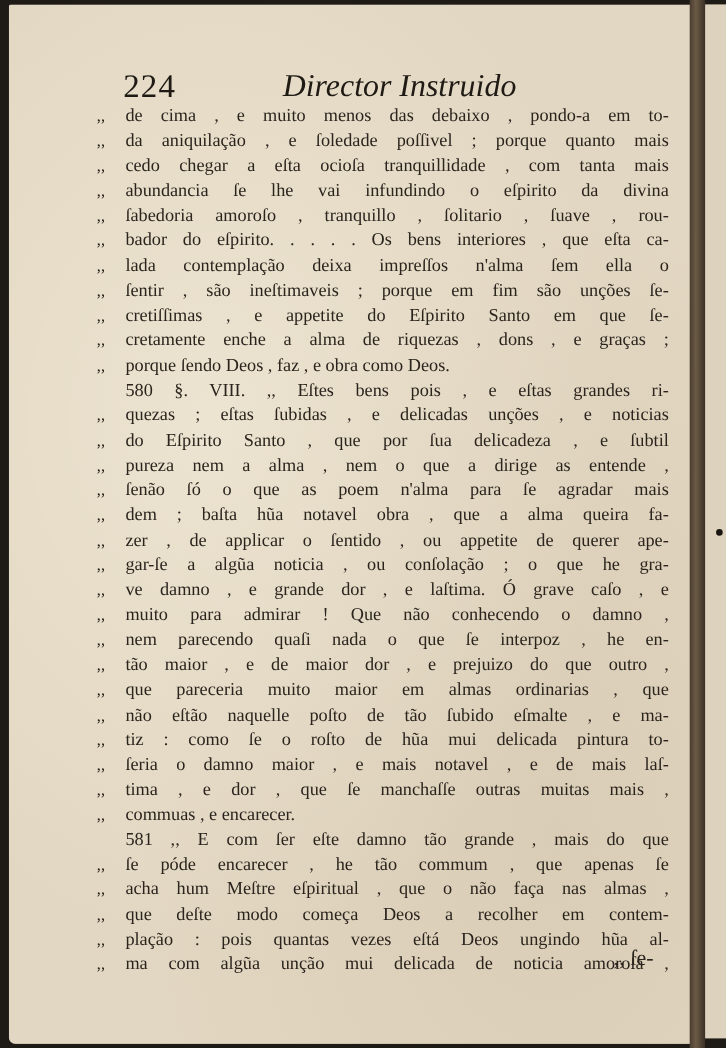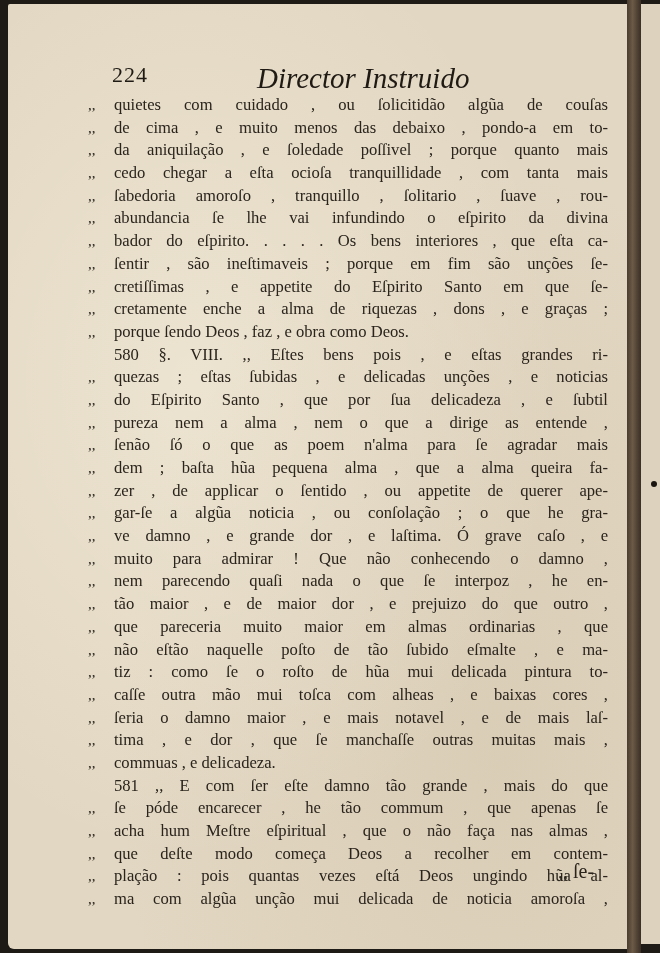--- a/index.html
+++ b/index.html
@@ -23,21 +23,21 @@
     }
     .next-page {
       position: absolute; left: 641px; top: 4px; width: 19px; height: 940px;
       background: #ddd2bd;
     }
     .next-dot { position:absolute; left: 651px; top: 481px; width: 6px; height: 6px; border-radius: 50%; background:#1a1510; }
     .header {
       position: absolute; left: 112px; top: 62px; width: 500px; height: 30px;
     }
     .page-number {
-      position: absolute; left: 0; top: 0; font-size: 22px; color: #1f1a14; letter-spacing: 1px;
+      position: absolute; left: 0; top: 0; font-size: 30px; color: #1f1a14; letter-spacing: 1px;
     }
     .running-title {
       position: absolute; left: 145px; top: 0; font-size: 29px; font-style: italic; color: #1f1a14;
     }
     .body-text {
       position: absolute; left: 88px; top: 94px; width: 520px;
     }
     .line {
       position: relative; height: 22.7px; line-height: 22.7px;
       font-size: 16.6px; color: #2a241d; white-space: nowrap;
@@ -56,50 +56,49 @@
 <div class="gutter"></div>
 <div class="next-page"></div>
 <div class="next-dot"></div>
 
 <div class="header">
   <span class="page-number">224</span>
   <span class="running-title">Director Instruido</span>
 </div>
 
 <div class="body-text" id="body-text">
-    <div class="line"><span class="q">,,</span><span class="t">quietes com cuidado , ou ſolicitidão algũa de couſas</span></div>
     <div class="line"><span class="q">,,</span><span class="t">de cima , e muito menos das debaixo , pondo-a em to-</span></div>
     <div class="line"><span class="q">,,</span><span class="t">da aniquilação , e ſoledade poſſivel ; porque quanto mais</span></div>
     <div class="line"><span class="q">,,</span><span class="t">cedo chegar a eſta ocioſa tranquillidade , com tanta mais</span></div>
+    <div class="line"><span class="q">,,</span><span class="t">abundancia ſe lhe vai infundindo o eſpirito da divina</span></div>
     <div class="line"><span class="q">,,</span><span class="t">ſabedoria amoroſo , tranquillo , ſolitario , ſuave , rou-</span></div>
-    <div class="line"><span class="q">,,</span><span class="t">abundancia ſe lhe vai infundindo o eſpirito da divina</span></div>
     <div class="line"><span class="q">,,</span><span class="t">bador do eſpirito. . . . . Os bens interiores , que eſta ca-</span></div>
+    <div class="line"><span class="q">,,</span><span class="t">lada contemplação deixa impreſſos n'alma ſem ella o</span></div>
     <div class="line"><span class="q">,,</span><span class="t">ſentir , são ineſtimaveis ; porque em fim são unções ſe-</span></div>
     <div class="line"><span class="q">,,</span><span class="t">cretiſſimas , e appetite do Eſpirito Santo em que ſe-</span></div>
     <div class="line"><span class="q">,,</span><span class="t">cretamente enche a alma de riquezas , dons , e graças ;</span></div>
     <div class="line"><span class="q">,,</span><span class="t last">porque ſendo Deos , faz , e obra como Deos.</span></div>
     <div class="line"><span class="q"></span><span class="t">580   §. VIII. ,, Eſtes bens pois , e eſtas grandes ri-</span></div>
     <div class="line"><span class="q">,,</span><span class="t">quezas ; eſtas ſubidas , e delicadas unções , e noticias</span></div>
     <div class="line"><span class="q">,,</span><span class="t">do Eſpirito Santo , que por ſua delicadeza , e ſubtil</span></div>
     <div class="line"><span class="q">,,</span><span class="t">pureza nem a alma , nem o que a dirige as entende ,</span></div>
     <div class="line"><span class="q">,,</span><span class="t">ſenão ſó o que as poem n'alma para ſe agradar mais</span></div>
-    <div class="line"><span class="q">,,</span><span class="t">dem ; baſta hũa pequena alma , que a alma queira fa-</span></div>
+    <div class="line"><span class="q">,,</span><span class="t">dem ; baſta hũa notavel obra , que a alma queira fa-</span></div>
     <div class="line"><span class="q">,,</span><span class="t">zer , de applicar o ſentido , ou appetite de querer ape-</span></div>
     <div class="line"><span class="q">,,</span><span class="t">gar-ſe a algũa noticia , ou conſolação ; o que he gra-</span></div>
     <div class="line"><span class="q">,,</span><span class="t">ve damno , e grande dor , e laſtima. Ó grave caſo , e</span></div>
     <div class="line"><span class="q">,,</span><span class="t">muito para admirar ! Que não conhecendo o damno ,</span></div>
     <div class="line"><span class="q">,,</span><span class="t">nem parecendo quaſi nada o que ſe interpoz , he en-</span></div>
     <div class="line"><span class="q">,,</span><span class="t">tão maior , e de maior dor , e prejuizo do que outro ,</span></div>
     <div class="line"><span class="q">,,</span><span class="t">que pareceria muito maior em almas ordinarias , que</span></div>
     <div class="line"><span class="q">,,</span><span class="t">não eſtão naquelle poſto de tão ſubido eſmalte , e ma-</span></div>
     <div class="line"><span class="q">,,</span><span class="t">tiz : como ſe o roſto de hũa mui delicada pintura to-</span></div>
-    <div class="line"><span class="q">,,</span><span class="t">caſſe outra mão mui toſca com alheas , e baixas cores ,</span></div>
     <div class="line"><span class="q">,,</span><span class="t">ſeria o damno maior , e mais notavel , e de mais laſ-</span></div>
     <div class="line"><span class="q">,,</span><span class="t">tima , e dor , que ſe manchaſſe outras muitas mais ,</span></div>
-    <div class="line"><span class="q">,,</span><span class="t last">commuas , e delicadeza.</span></div>
+    <div class="line"><span class="q">,,</span><span class="t last">commuas , e encarecer.</span></div>
     <div class="line"><span class="q"></span><span class="t">581  ,, E com ſer eſte damno tão grande , mais do que</span></div>
     <div class="line"><span class="q">,,</span><span class="t">ſe póde encarecer , he tão commum , que apenas ſe</span></div>
     <div class="line"><span class="q">,,</span><span class="t">acha hum Meſtre eſpiritual , que o não faça nas almas ,</span></div>
     <div class="line"><span class="q">,,</span><span class="t">que deſte modo começa Deos a recolher em contem-</span></div>
     <div class="line"><span class="q">,,</span><span class="t">plação : pois quantas vezes eſtá Deos ungindo hũa al-</span></div>
     <div class="line"><span class="q">,,</span><span class="t">ma com algũa unção mui delicada de noticia amoroſa ,</span></div>
   </div>
 
 <div class="catch">,, ſe-</div>
 

